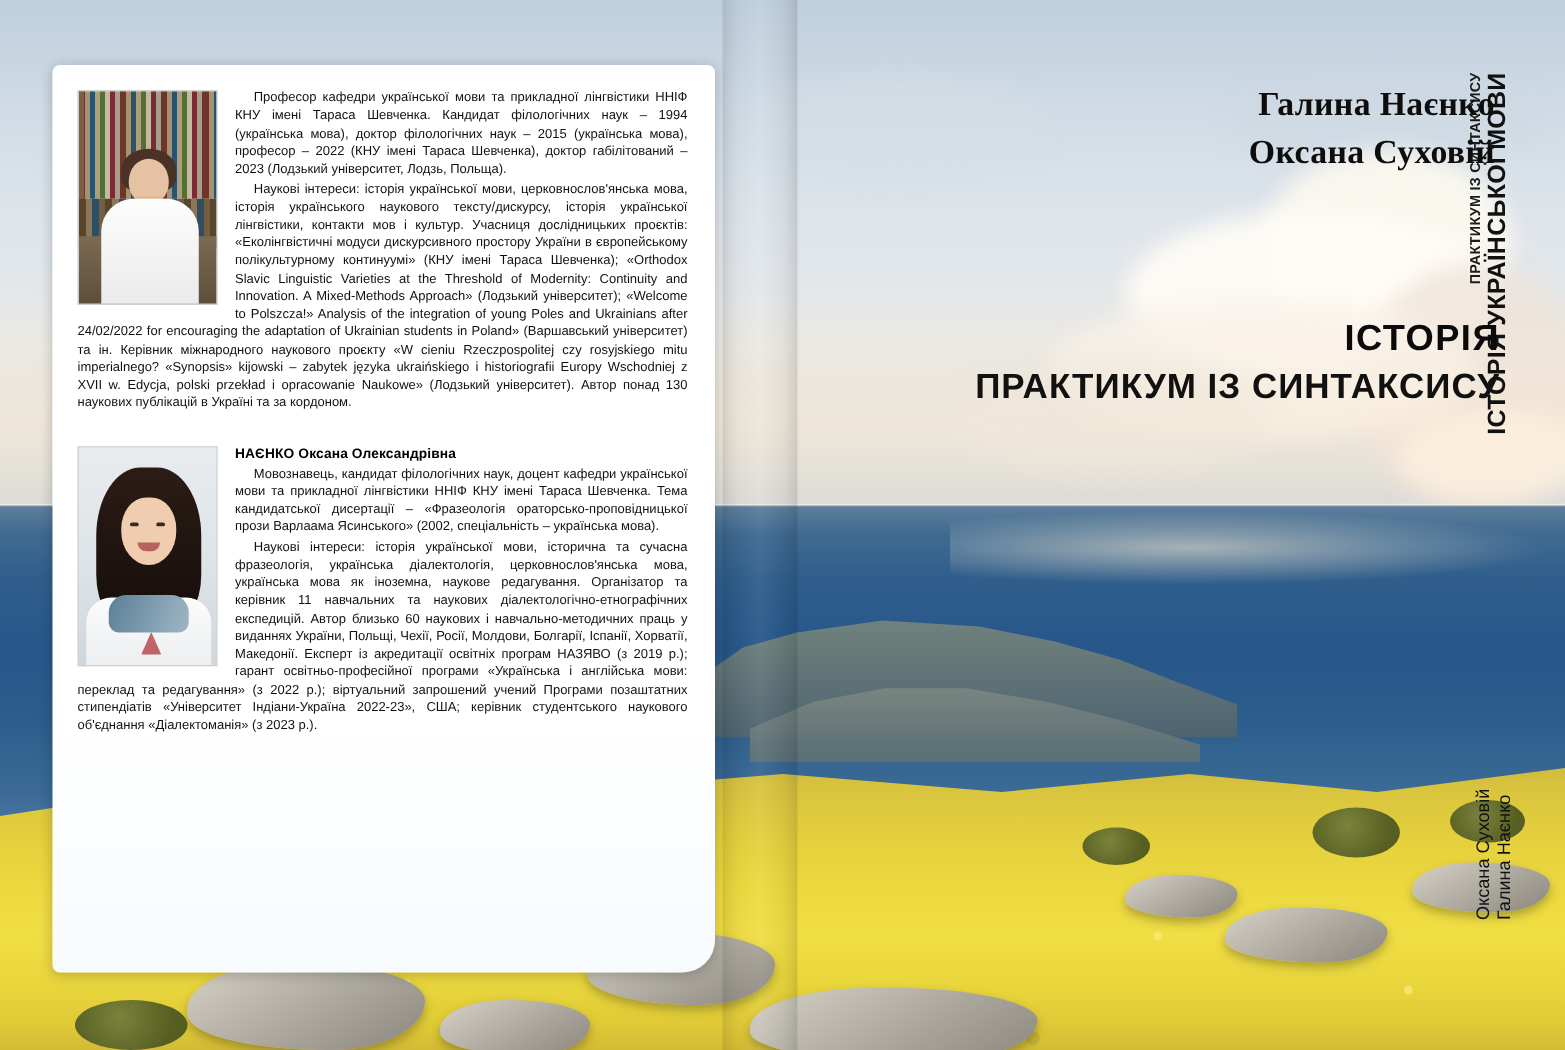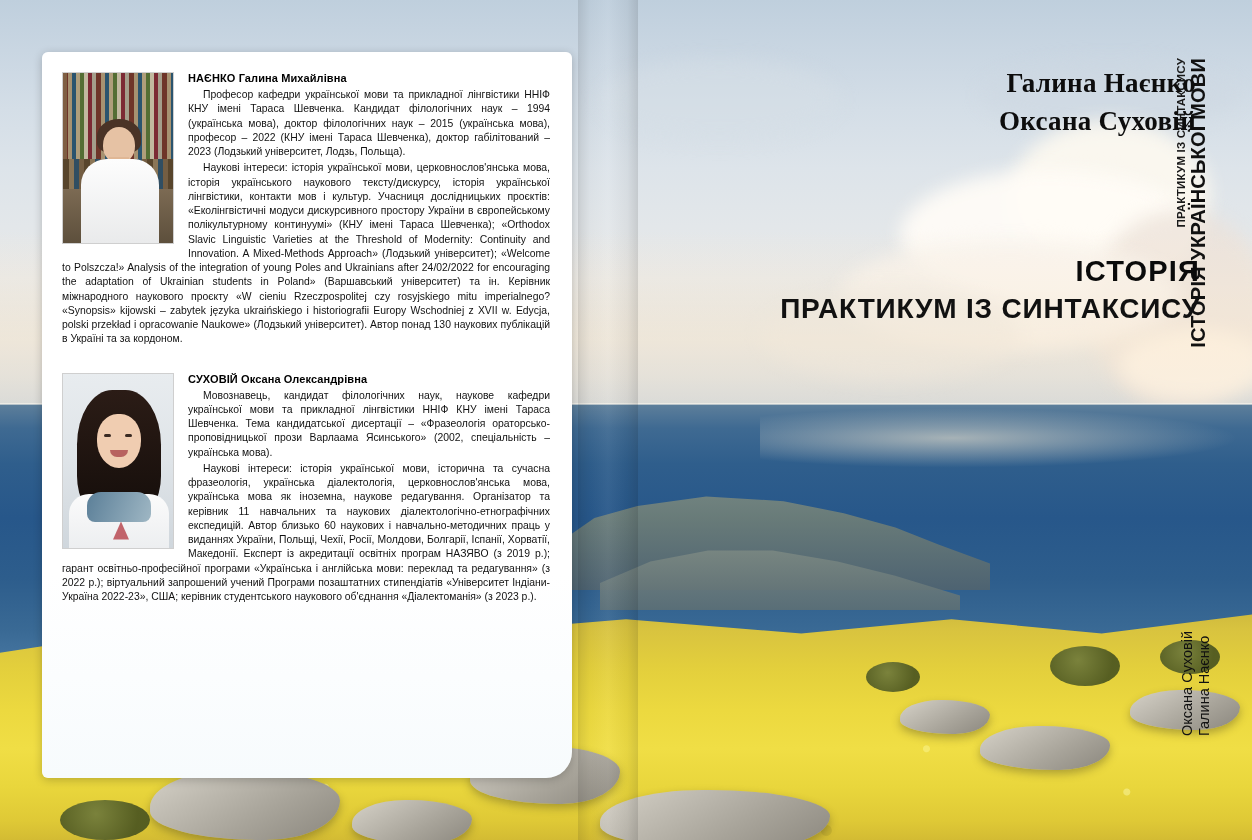--- a/index.html
+++ b/index.html
@@ -383,36 +383,35 @@
     <div class="clearfix">
       <div class="photo float-photo">
         <div class="lib-shelf"></div>
         <div class="lib-shelf2"></div>
         <div class="lib-floor"></div>
         <div class="w1-hair"></div>
         <div class="w1-head"></div>
         <div class="w1-neck"></div>
         <div class="w1-body"></div>
       </div>
-      <div class="bio-name">НАЄНКО Галина Михайлівна</div>
       <div class="bio-p">Професор кафедри української мови та прикладної лінгвістики ННІФ КНУ імені Тараса Шевченка. Кандидат філологічних наук – 1994 (українська мова), доктор філологічних наук – 2015 (українська мова), професор – 2022 (КНУ імені Тараса Шевченка), доктор габілітований – 2023 (Лодзький університет, Лодзь, Польща).</div>
       <div class="bio-p">Наукові інтереси: історія української мови, церковнослов'янська мова, історія українського наукового тексту/дискурсу, історія української лінгвістики, контакти мов і культур. Учасниця дослідницьких проєктів: «Еколінгвістичні модуси дискурсивного простору України в європейському полікультурному континуумі» (КНУ імені Тараса Шевченка); «Orthodox Slavic Linguistic Varieties at the Threshold of Modernity: Continuity and Innovation. A Mixed-Methods Approach» (Лодзький університет); «Welcome to Polszcza!» Analysis of the integration of young Poles and Ukrainians after 24/02/2022 for encouraging the adaptation of Ukrainian students in Poland» (Варшавський університет) та ін. Керівник міжнародного наукового проєкту «W cieniu Rzeczpospolitej czy rosyjskiego mitu imperialnego? «Synopsis» kijowski – zabytek języka ukraińskiego i historiografii Europy Wschodniej z XVII w. Edycja, polski przekład i opracowanie Naukowe» (Лодзький університет). Автор понад 130 наукових публікацій в Україні та за кордоном.</div>
     </div>
 
     <div class="clearfix bio2-wrap">
       <div class="photo p2 float-photo">
         <div class="p2-bg"></div>
         <div class="w2-hair"></div>
         <div class="w2-face"></div>
         <div class="w2-eye l"></div>
         <div class="w2-eye r"></div>
         <div class="w2-smile"></div>
         <div class="w2-body"></div>
         <div class="w2-scarf"></div>
         <div class="w2-mark"></div>
       </div>
-      <div class="bio-name">СУХОВІЙ Оксана Олександрівна</div>
-      <div class="bio-p">Мовознавець, кандидат філологічних наук, наукове кафедри української мови та прикладної лінгвістики ННІФ КНУ імені Тараса Шевченка. Тема кандидатської дисертації – «Фразеологія ораторсько-проповідницької прози Варлаама Ясинського» (2002, спеціальність – українська мова).</div>
+      <div class="bio-name">НАЄНКО Оксана Олександрівна</div>
+      <div class="bio-p">Мовознавець, кандидат філологічних наук, доцент кафедри української мови та прикладної лінгвістики ННІФ КНУ імені Тараса Шевченка. Тема кандидатської дисертації – «Фразеологія ораторсько-проповідницької прози Варлаама Ясинського» (2002, спеціальність – українська мова).</div>
       <div class="bio-p">Наукові інтереси: історія української мови, історична та сучасна фразеологія, українська діалектологія, церковнослов'янська мова, українська мова як іноземна, наукове редагування. Організатор та керівник 11 навчальних та наукових діалектологічно-етнографічних експедицій. Автор близько 60 наукових і навчально-методичних праць у виданнях України, Польщі, Чехії, Росії, Молдови, Болгарії, Іспанії, Хорватії, Македонії. Експерт із акредитації освітніх програм НАЗЯВО (з 2019 р.); гарант освітньо-професійної програми «Українська і англійська мови: переклад та редагування» (з 2022 р.); віртуальний запрошений учений Програми позаштатних стипендіатів «Університет Індіани-Україна 2022-23», США; керівник студентського наукового об'єднання «Діалектоманія» (з 2023 р.).</div>
     </div>
 
   </div>
 </div>
 
 </body></html>

